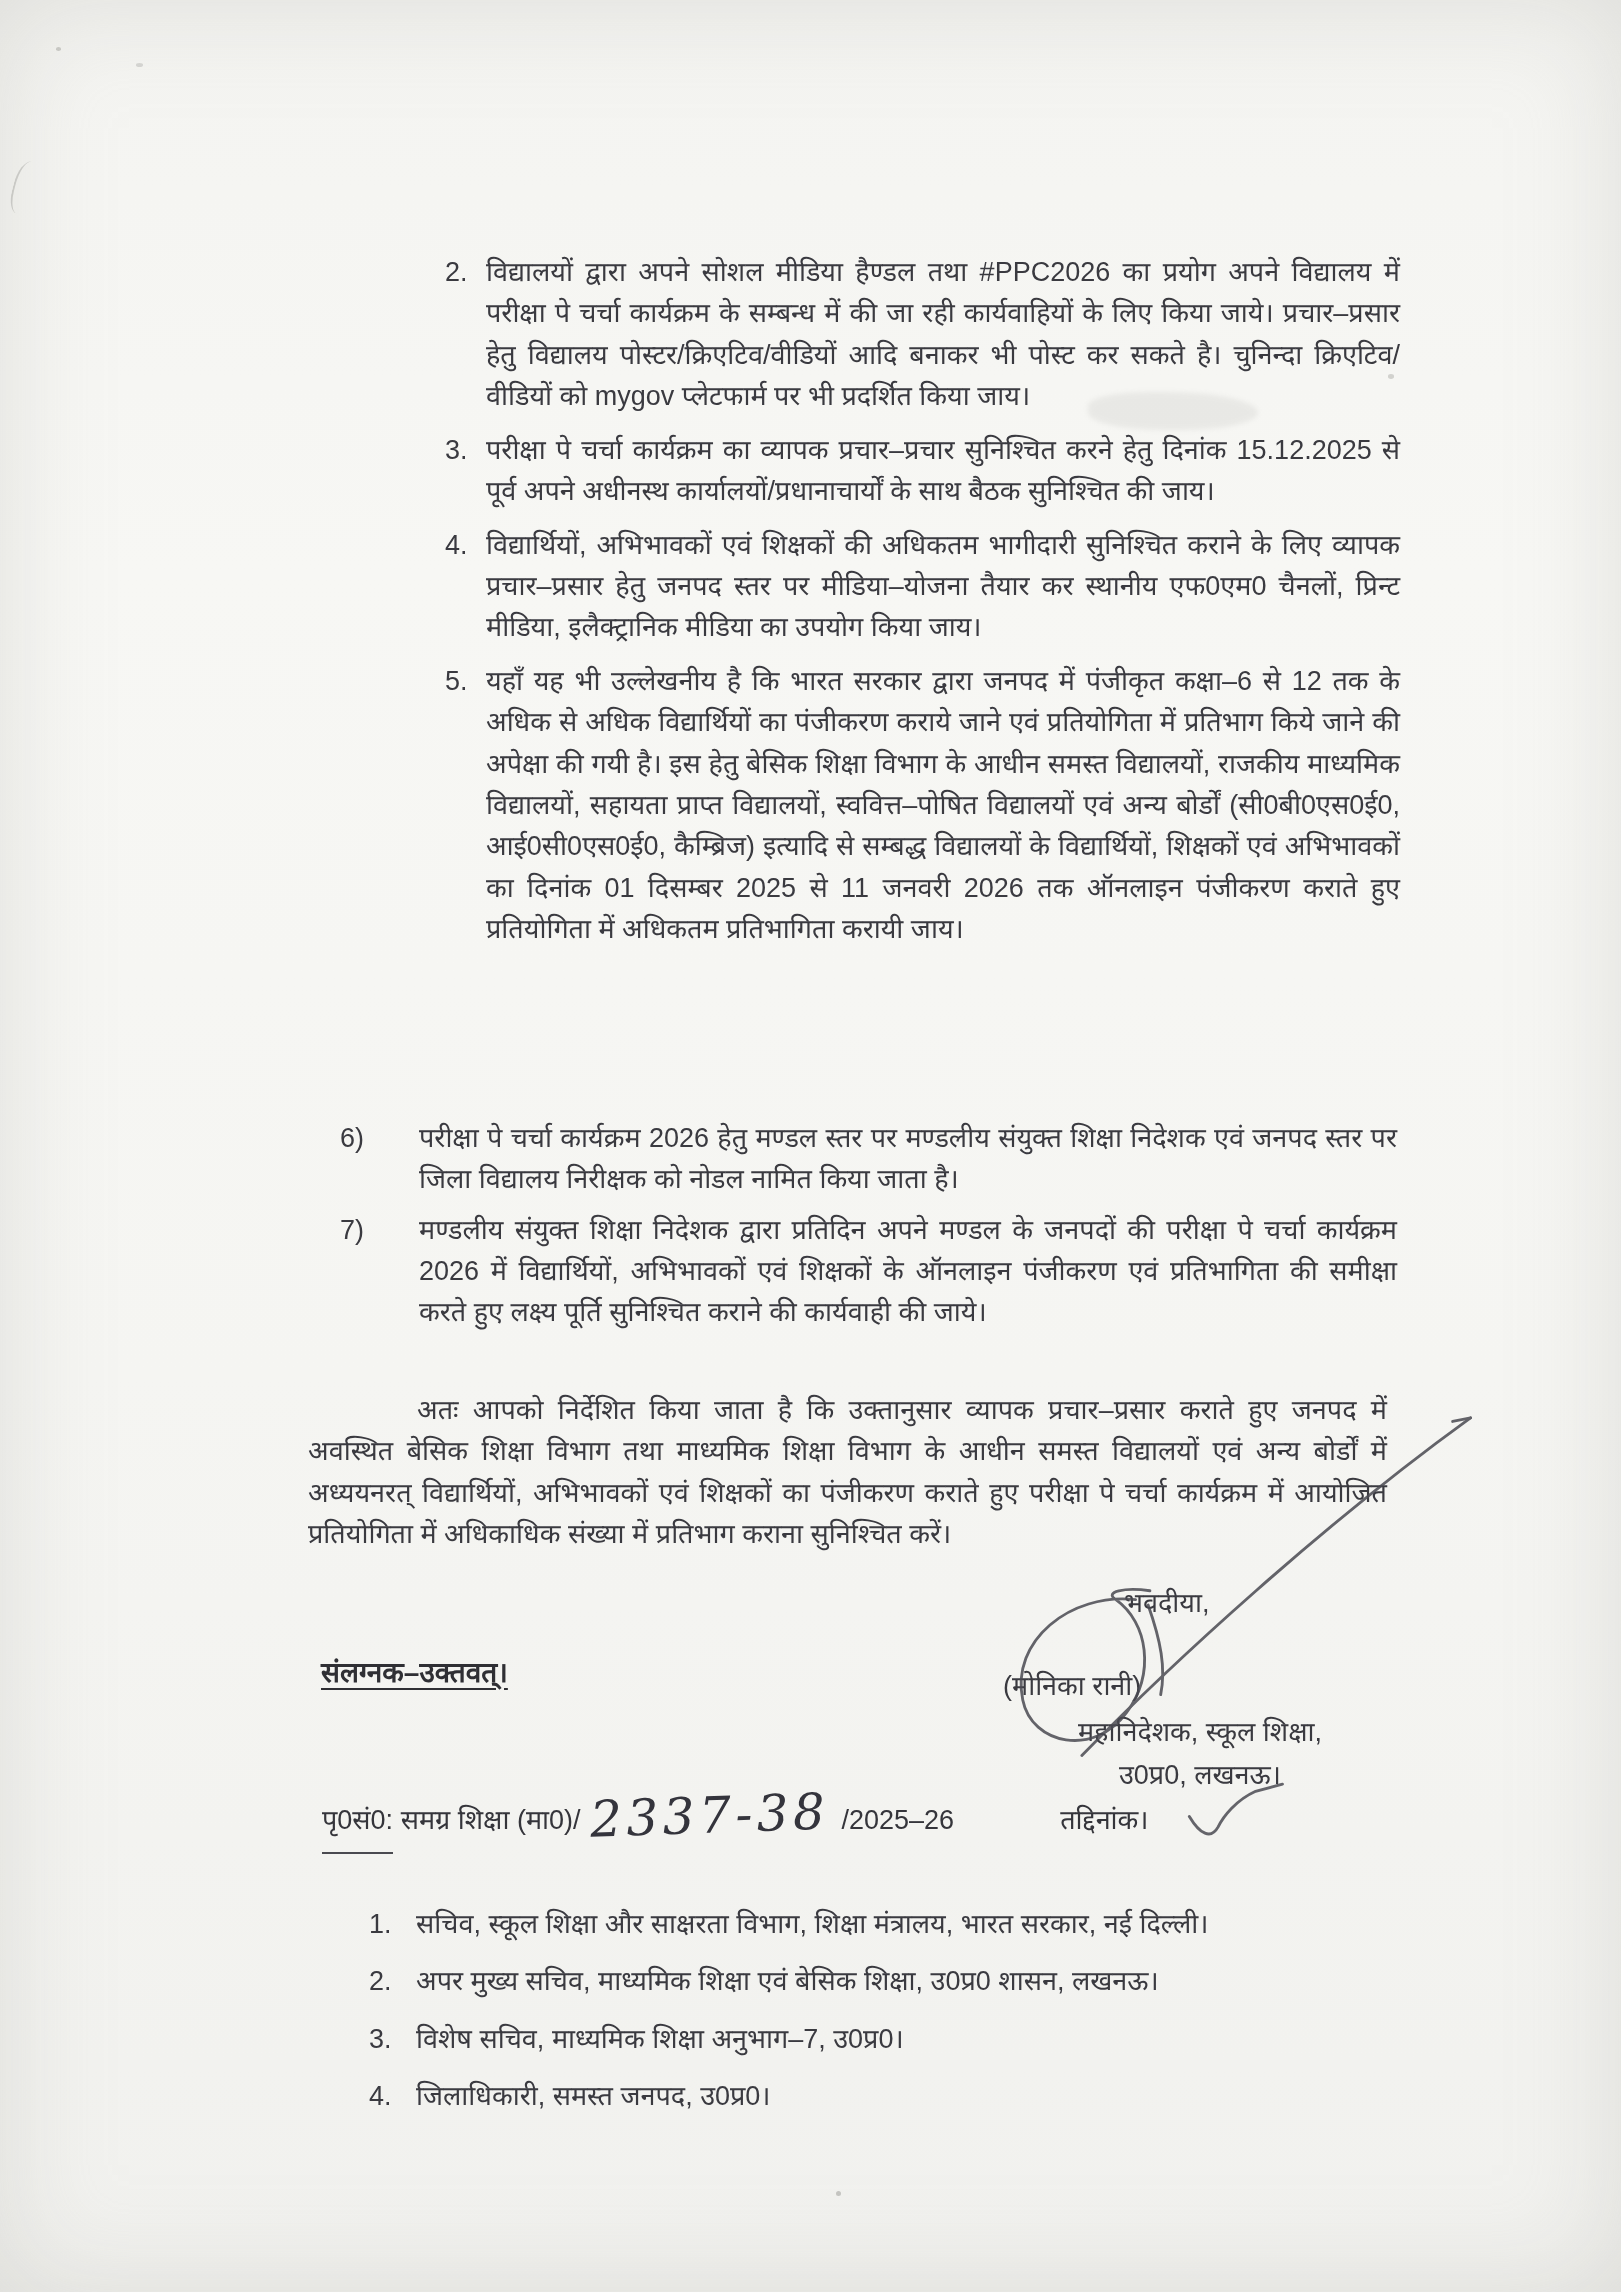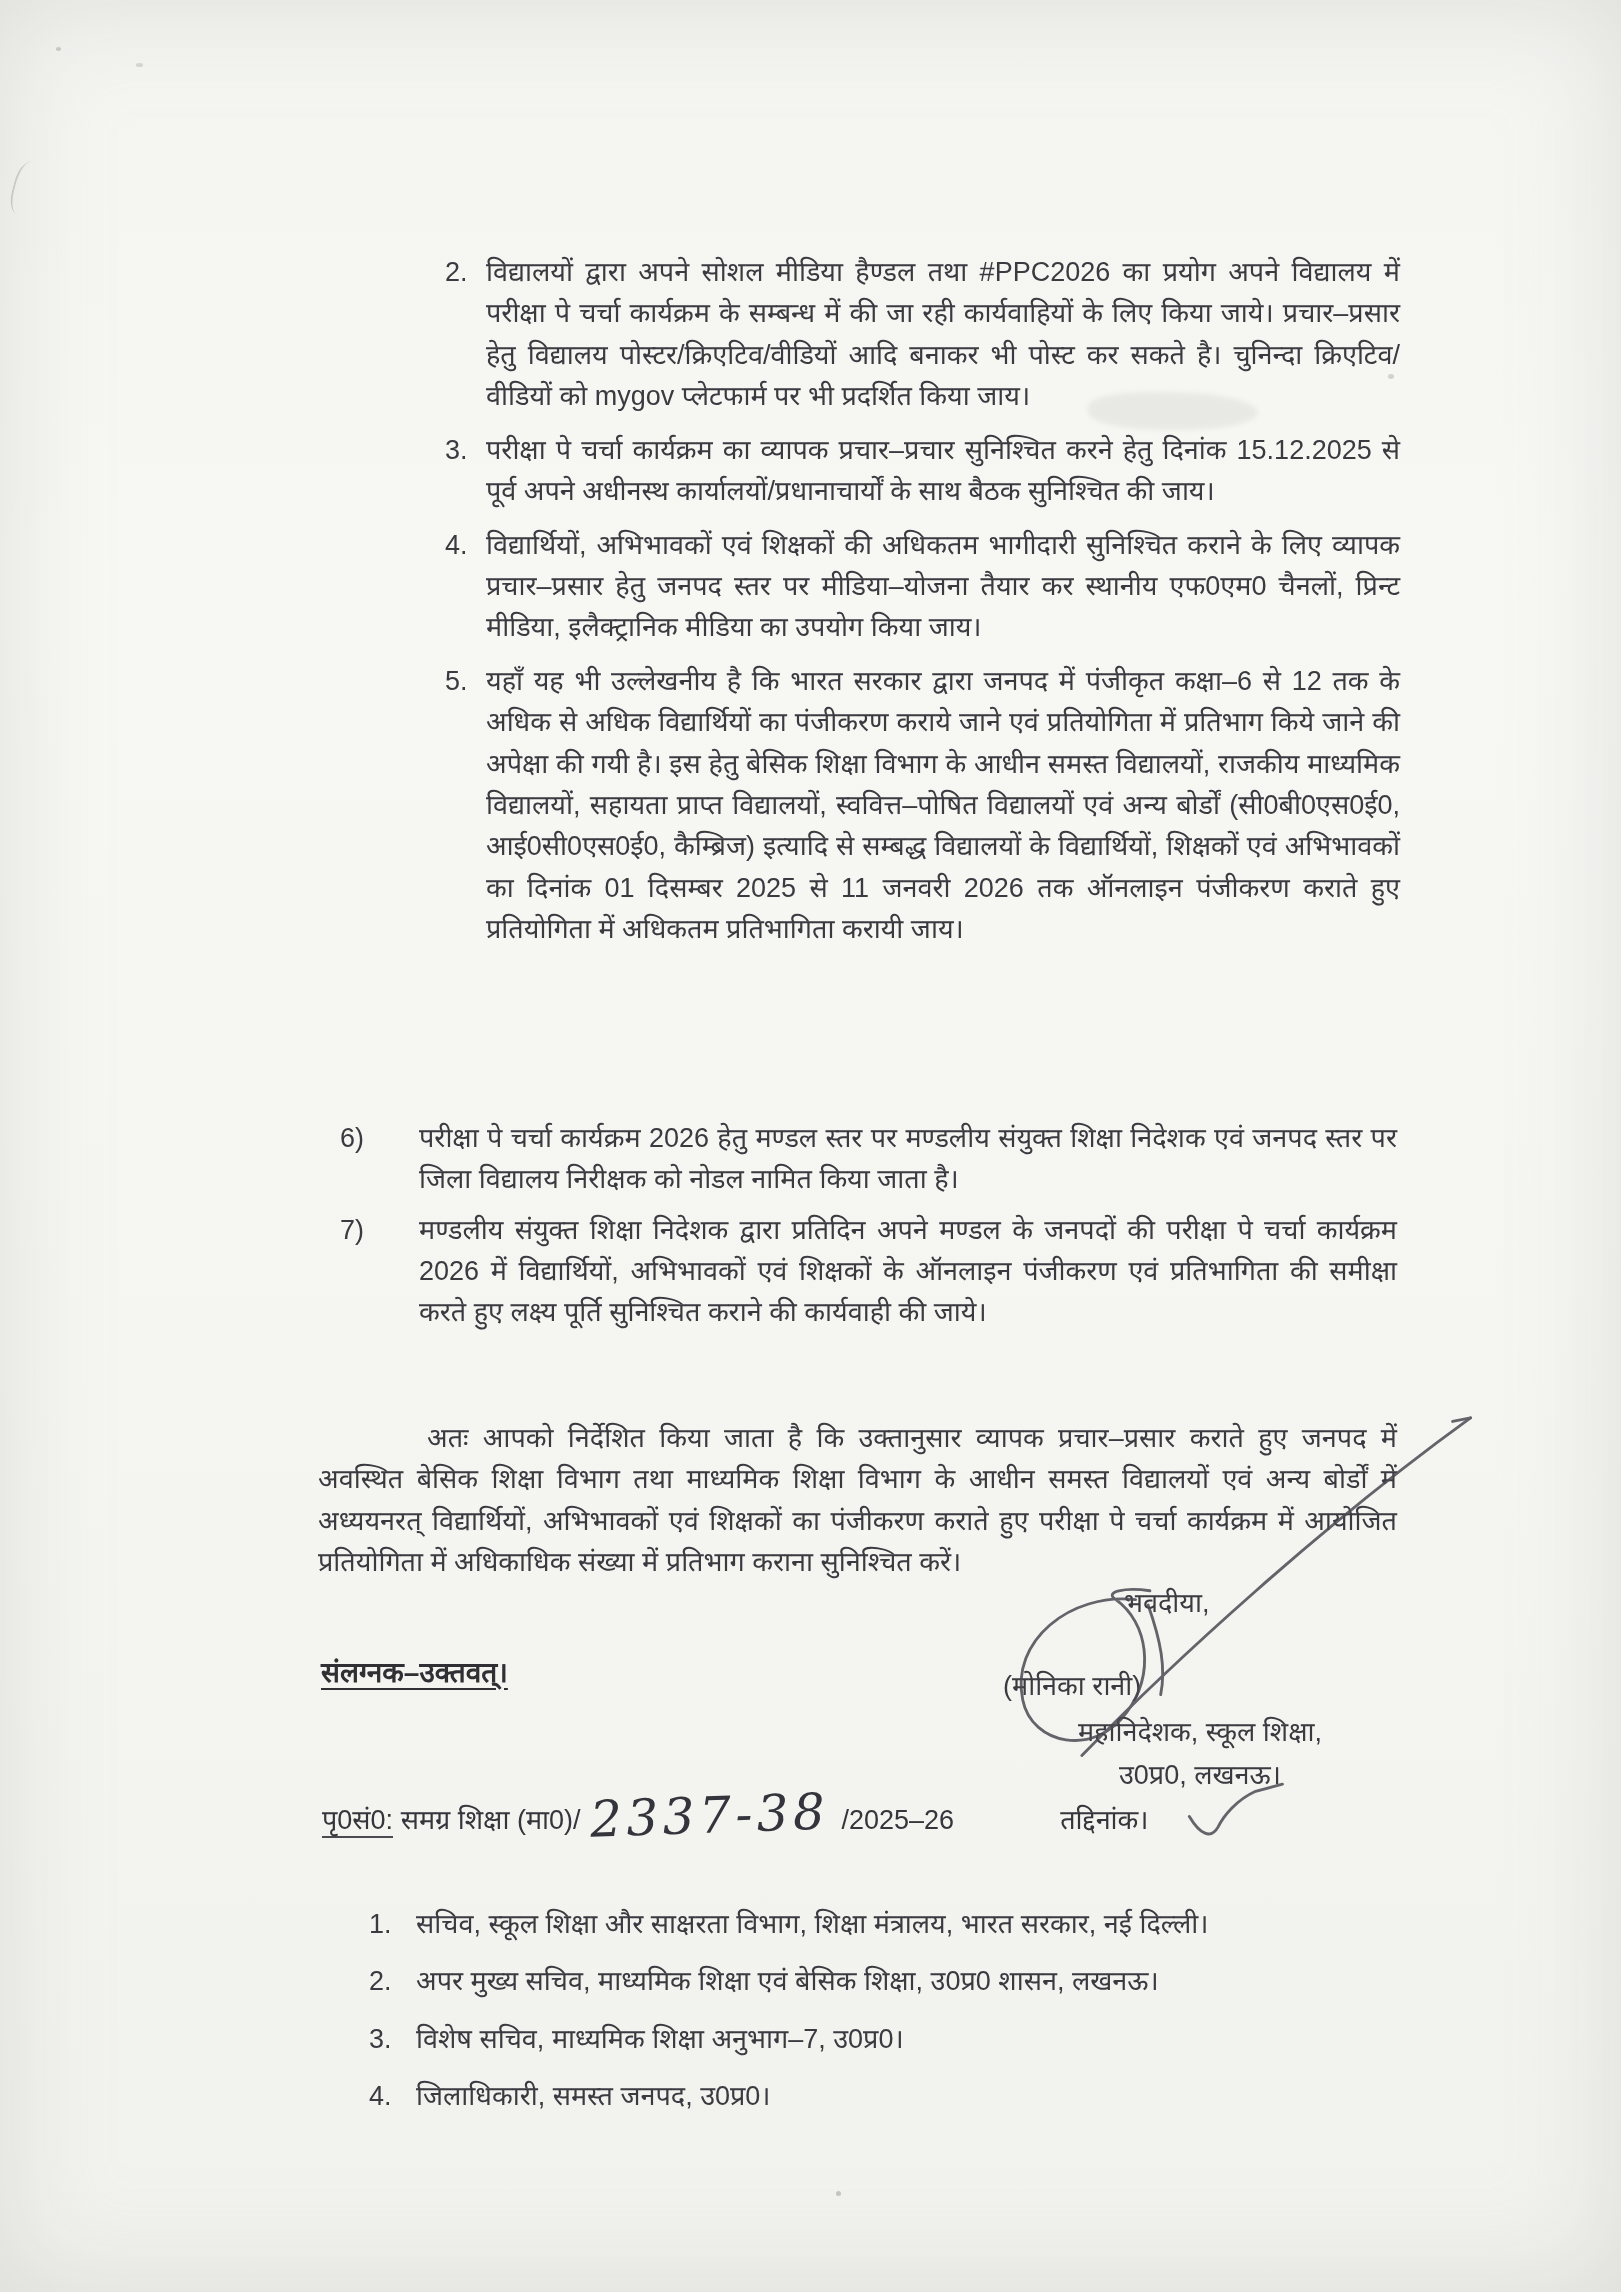--- a/index.html
+++ b/index.html
@@ -15,32 +15,32 @@
     color:#35353a;
   }
   .txtblock{font-size:27px;line-height:1.53;text-align:justify;color:#3a3a40;}
   .num-item{display:flex;margin-bottom:12.5px;}
   .num-item .num{flex:none;width:41px;}
   .num-item .txt{flex:1;}
   .main-list{position:absolute;top:252px;left:445px;width:955px;}
   .sub-list{position:absolute;top:1118px;left:340px;width:1057px;}
   .sub-list .num{width:79px;}
   .sub-list .num-item{margin-bottom:9px;}
-  .closing{position:absolute;top:1390px;left:318px;width:1079px;text-indent:109px;margin-top:28px;}
+  .closing{position:absolute;top:1390px;left:308px;width:1079px;text-indent:109px;}
   .enclosure{
     position:absolute;top:1652px;left:321px;
     font-size:28px;font-weight:bold;color:#2f2f34;
     text-decoration:underline;text-underline-offset:6.3px;
   }
   .valediction{position:absolute;top:1583px;left:1124px;font-size:27px;color:#3a3a40;}
   .sig-name{position:absolute;top:1666px;left:1003px;width:394px;text-align:left;font-size:27px;color:#3a3a40;}
   .sig-designation{position:absolute;top:1712px;left:1003px;width:394px;text-align:center;font-size:27px;color:#3a3a40;}
   .sig-place{position:absolute;top:1755px;left:1003px;width:394px;text-align:center;font-size:27px;color:#3a3a40;}
   .ref-line{position:absolute;top:1800px;left:322px;width:1119px;font-size:27px;color:#35353b;white-space:nowrap;}
-  .ref-label{border-bottom:2.7px double #4a4a50;padding-bottom:1px;}
+  .ref-label{border-bottom:2.7px double #4a4a50;padding-bottom:17px;}
   .ref-hand{
     display:inline-block;font-family:"DejaVu Serif","Liberation Serif",serif;
     font-style:italic;font-size:50px;letter-spacing:4.5px;color:#34343c;
     transform:rotate(-2deg) translateY(3.6px);margin:0 12.5px 0 9px;line-height:0;
   }
   .ref-sep{margin-right:7.2px;}
   .ref-date{margin-left:99px;}
   .copy-heading{position:absolute;top:1856px;left:322px;width:1128px;font-size:27px;color:#35353b;}
   .copy-list{position:absolute;top:1904px;left:369px;width:1128px;}
   .copy-list .num-item{margin-bottom:16px;}

